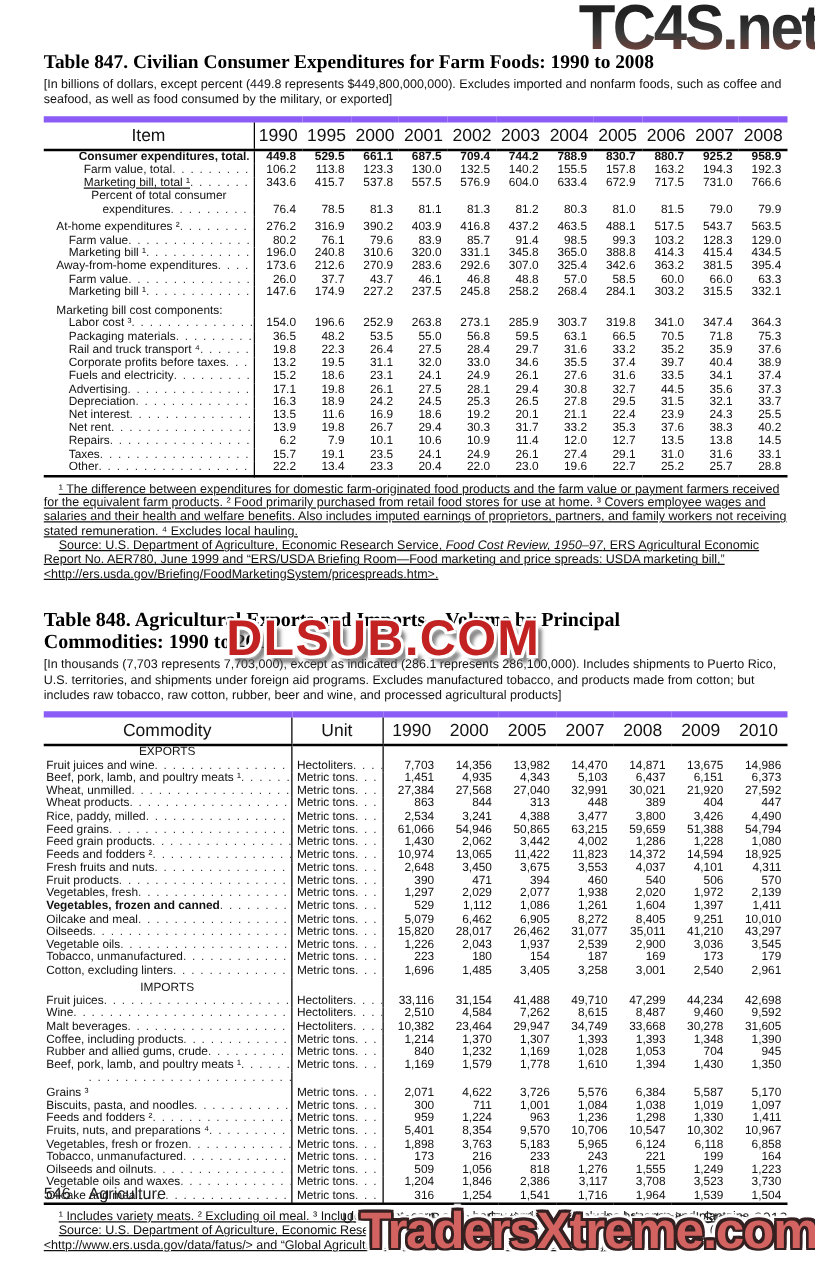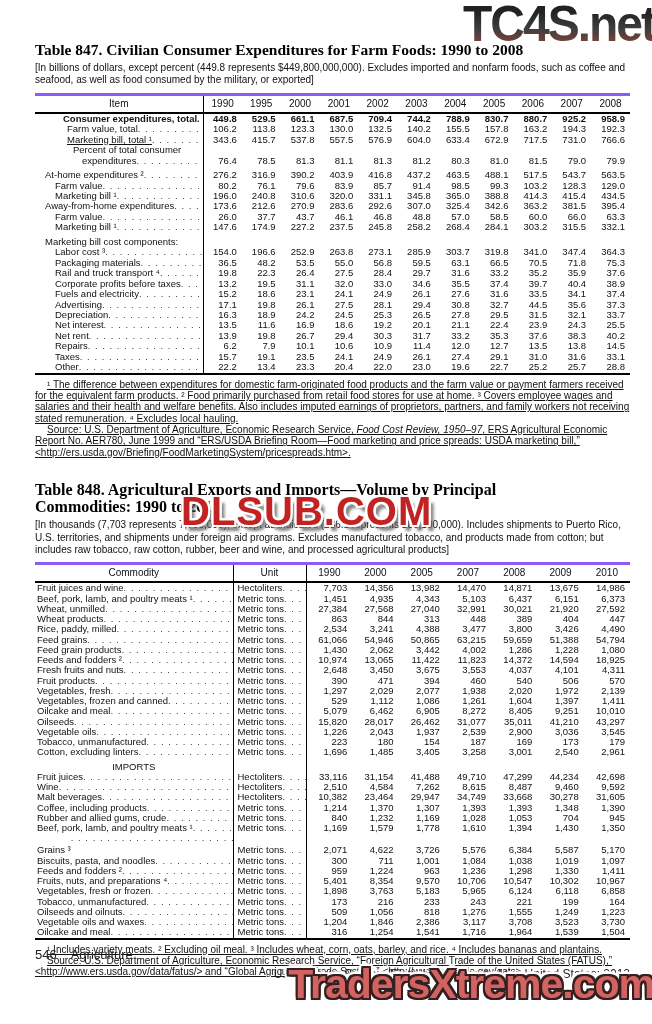--- a/index.html
+++ b/index.html
@@ -13,22 +13,22 @@
   .t-title{font-family:"Liberation Serif",serif;font-weight:700;font-size:15.5px;line-height:17px;color:#000;margin:0;}
   #title847{margin-top:41px;}
   #title848{margin-top:23px;font-size:16px;}
 
   
   .headnote{font-size:10px;line-height:12.4px;color:#111;margin:4px 0 0 0;}
 
   
   table.stat{border-collapse:collapse;table-layout:fixed;width:595px;margin-top:6px;border-bottom:2px solid #000;}
   table.stat thead th{
-    font-weight:400;font-size:10px;padding:2px 0 3px 0;text-align:center;
-    border-top:3px solid #8b5cf6;border-bottom:2px solid #000;color:#111;
+    font-weight:400;font-size:14px;padding:2px 0 3px 0;text-align:center;
+    border-top:5px solid #8b5cf6;border-bottom:2px solid #000;color:#111;
   }
   table.stat th.stub, table.stat td.stub{border-right:1px solid #000;}
   table.stat th.unit, table.stat td.unit{border-right:1px solid #000;}
   table.stat td{font-size:9.5px;line-height:10.25px;padding:0;vertical-align:bottom;color:#111;}
   table.stat td.num{text-align:right;padding-right:5px;}
   table.stat tr.bold td{font-weight:700;}
   table.stat tr.gap td{padding-top:4px;}
   table.stat td.stub.sect{text-align:center;}
   #t847 col.stubcol{width:168px;}
   #t848 col.stubcol{width:198px;}
@@ -598,20 +598,31 @@
           <th>2000</th>
           <th>2005</th>
           <th>2007</th>
           <th>2008</th>
           <th>2009</th>
           <th>2010</th>
         </tr>
       </thead>
     <tbody>
         <tr>
+          <td class="stub sect">EXPORTS</td>
+          <td class="unit"></td>
+          <td class="num"></td>
+          <td class="num"></td>
+          <td class="num"></td>
+          <td class="num"></td>
+          <td class="num"></td>
+          <td class="num"></td>
+          <td class="num"></td>
+        </tr>
+        <tr>
           <td class="stub">
             <div class="lead">
               <span class="lab" style="padding-left: 2px;">Fruit juices and wine</span>
               <span class="dots"></span>
             </div>
           </td>
           <td class="unit">
             <div class="lead">
               <span class="lab">Hectoliters</span>
               <span class="dots"></span>
@@ -831,21 +842,21 @@
           <td class="num">2,029</td>
           <td class="num">2,077</td>
           <td class="num">1,938</td>
           <td class="num">2,020</td>
           <td class="num">1,972</td>
           <td class="num">2,139</td>
         </tr>
         <tr>
           <td class="stub">
             <div class="lead">
-              <span class="lab" style="padding-left: 2px;">Vegetables, frozen and canned</span>
+              <span class="lab" style="padding-left: 2px; font-weight: bold;">Vegetables, frozen and canned</span>
               <span class="dots"></span>
             </div>
           </td>
           <td class="unit">
             <div class="lead">
               <span class="lab">Metric tons</span>
               <span class="dots"></span>
             </div>
           </td>
           <td class="num">529</td>

